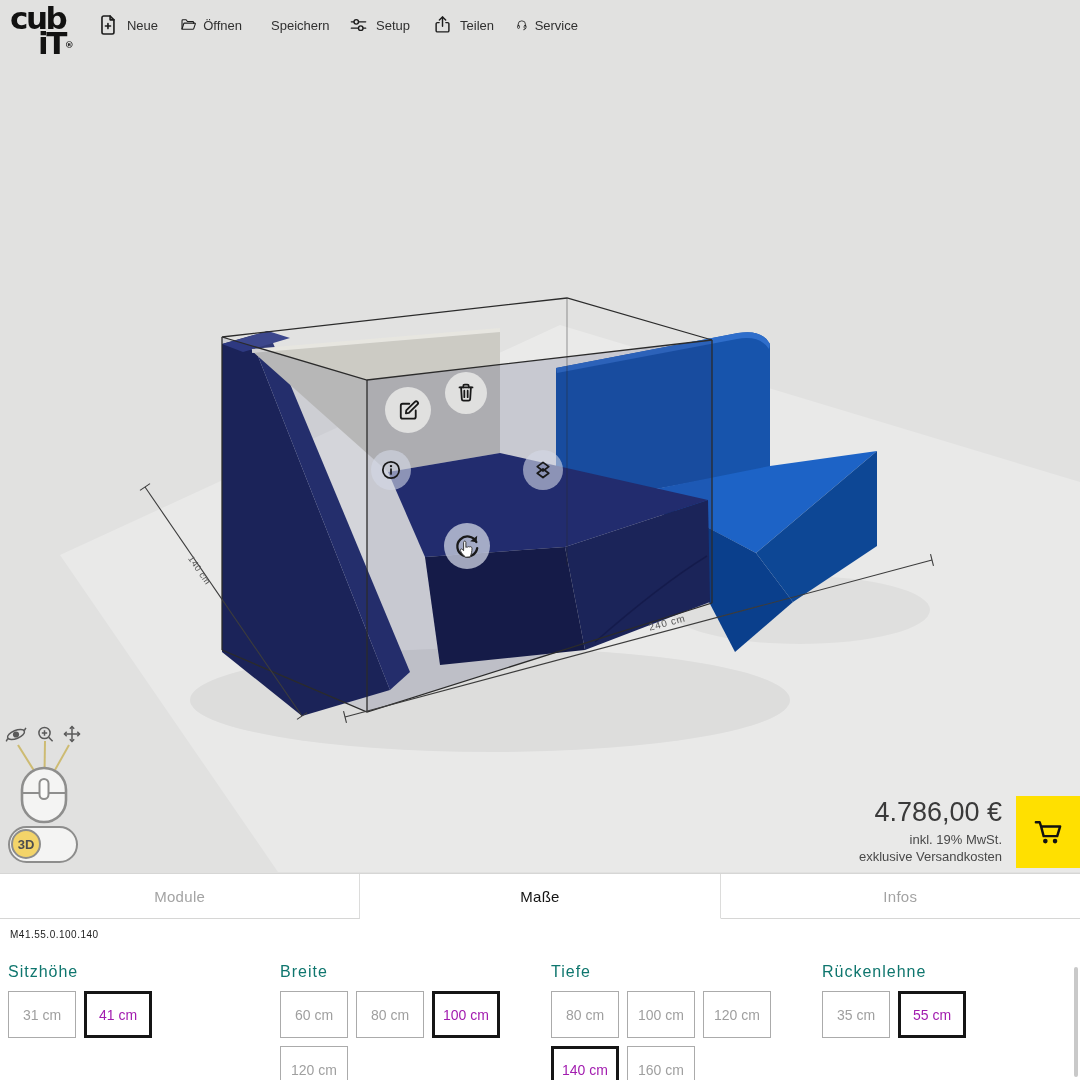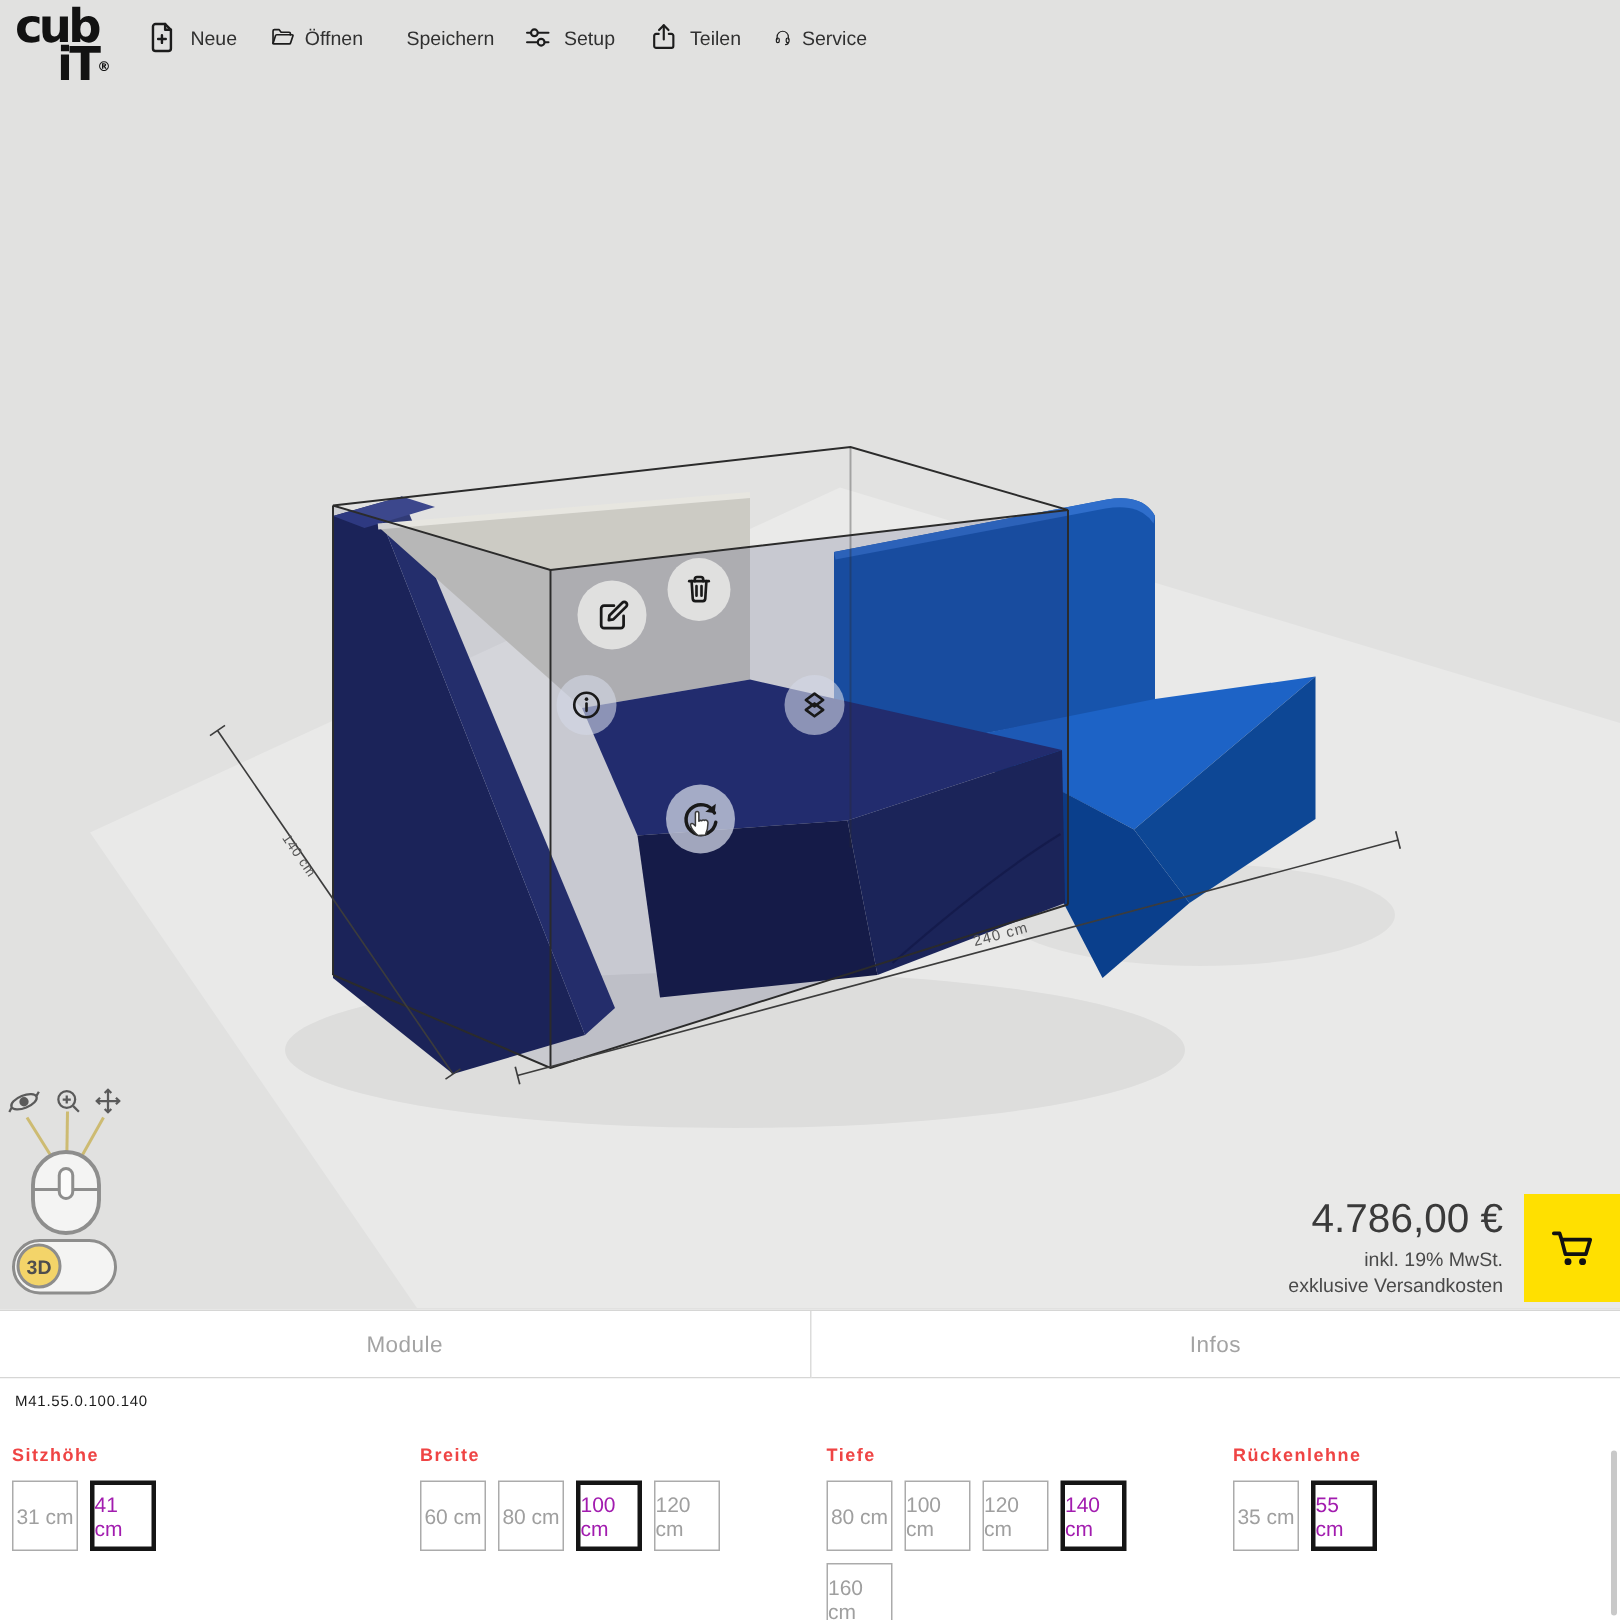--- a/index.html
+++ b/index.html
@@ -48,23 +48,23 @@
   .tab.active{color:#141414;font-weight:500;border-bottom-color:transparent}
 
   
   .config{position:absolute;left:0;top:919px;width:1080px;height:161px;background:#fff}
   .pcode{position:absolute;left:10px;top:10px;font-size:10px;color:#1c1c1c;letter-spacing:.5px}
   .group{position:absolute;top:44px}
   .group.g0{left:8px;width:170px}
   .group.g1{left:280px;width:232px}
   .group.g2{left:551px;width:232px}
   .group.g3{left:822px;width:170px}
-  .glabel{font-size:12px;font-weight:700;color:#ef4444;letter-spacing:1px;margin-bottom:10px}
+  .glabel{font-size:16px;font-weight:400;color:#0f766e;letter-spacing:1px;margin-bottom:10px}
   .opts{display:flex;flex-wrap:wrap;gap:8px}
-  .opt{width:44px;height:47px;box-sizing:border-box;border:1px solid #ababab;background:#fff;color:#9f9f9f;
+  .opt{width:68px;height:47px;box-sizing:border-box;border:1px solid #ababab;background:#fff;color:#9f9f9f;
        font-size:14px;display:flex;align-items:center;justify-content:center;cursor:pointer}
   .opt.sel{border:3px solid #151515;color:#a21caf;font-weight:500}
   .scrollbar{position:absolute;right:2px;top:48px;width:4px;height:110px;background:#c9c9c9;border-radius:2px;cursor:pointer}
 </style>
 </head>
 <body>
 
 <div class="canvas">
 
   <svg class="scene" width="1080" height="873" viewBox="0 0 1080 873">
@@ -250,20 +250,21 @@
     <svg viewBox="0 0 28 28">
       <path d="M4 6h3.2l1.1 3.4H24l-2.4 8H10.4L8.3 9.4"></path>
       <circle cx="11.8" cy="21.5" r="1.9" fill="#111" stroke="none"></circle>
       <circle cx="19.8" cy="21.5" r="1.9" fill="#111" stroke="none"></circle>
     </svg>
   </div>
 </div>
 
 <div class="tabs">
     <div class="tab">Module</div>
+    <div class="tab active">Maße</div>
     <div class="tab">Infos</div>
   </div>
 
 <div class="config">
   <div class="pcode">M41.55.0.100.140</div>
   <div id="groups">
       <div class="group g0">
         <div class="glabel">Sitzhöhe</div>
         <div class="opts">
           <div class="opt">31 cm</div>

